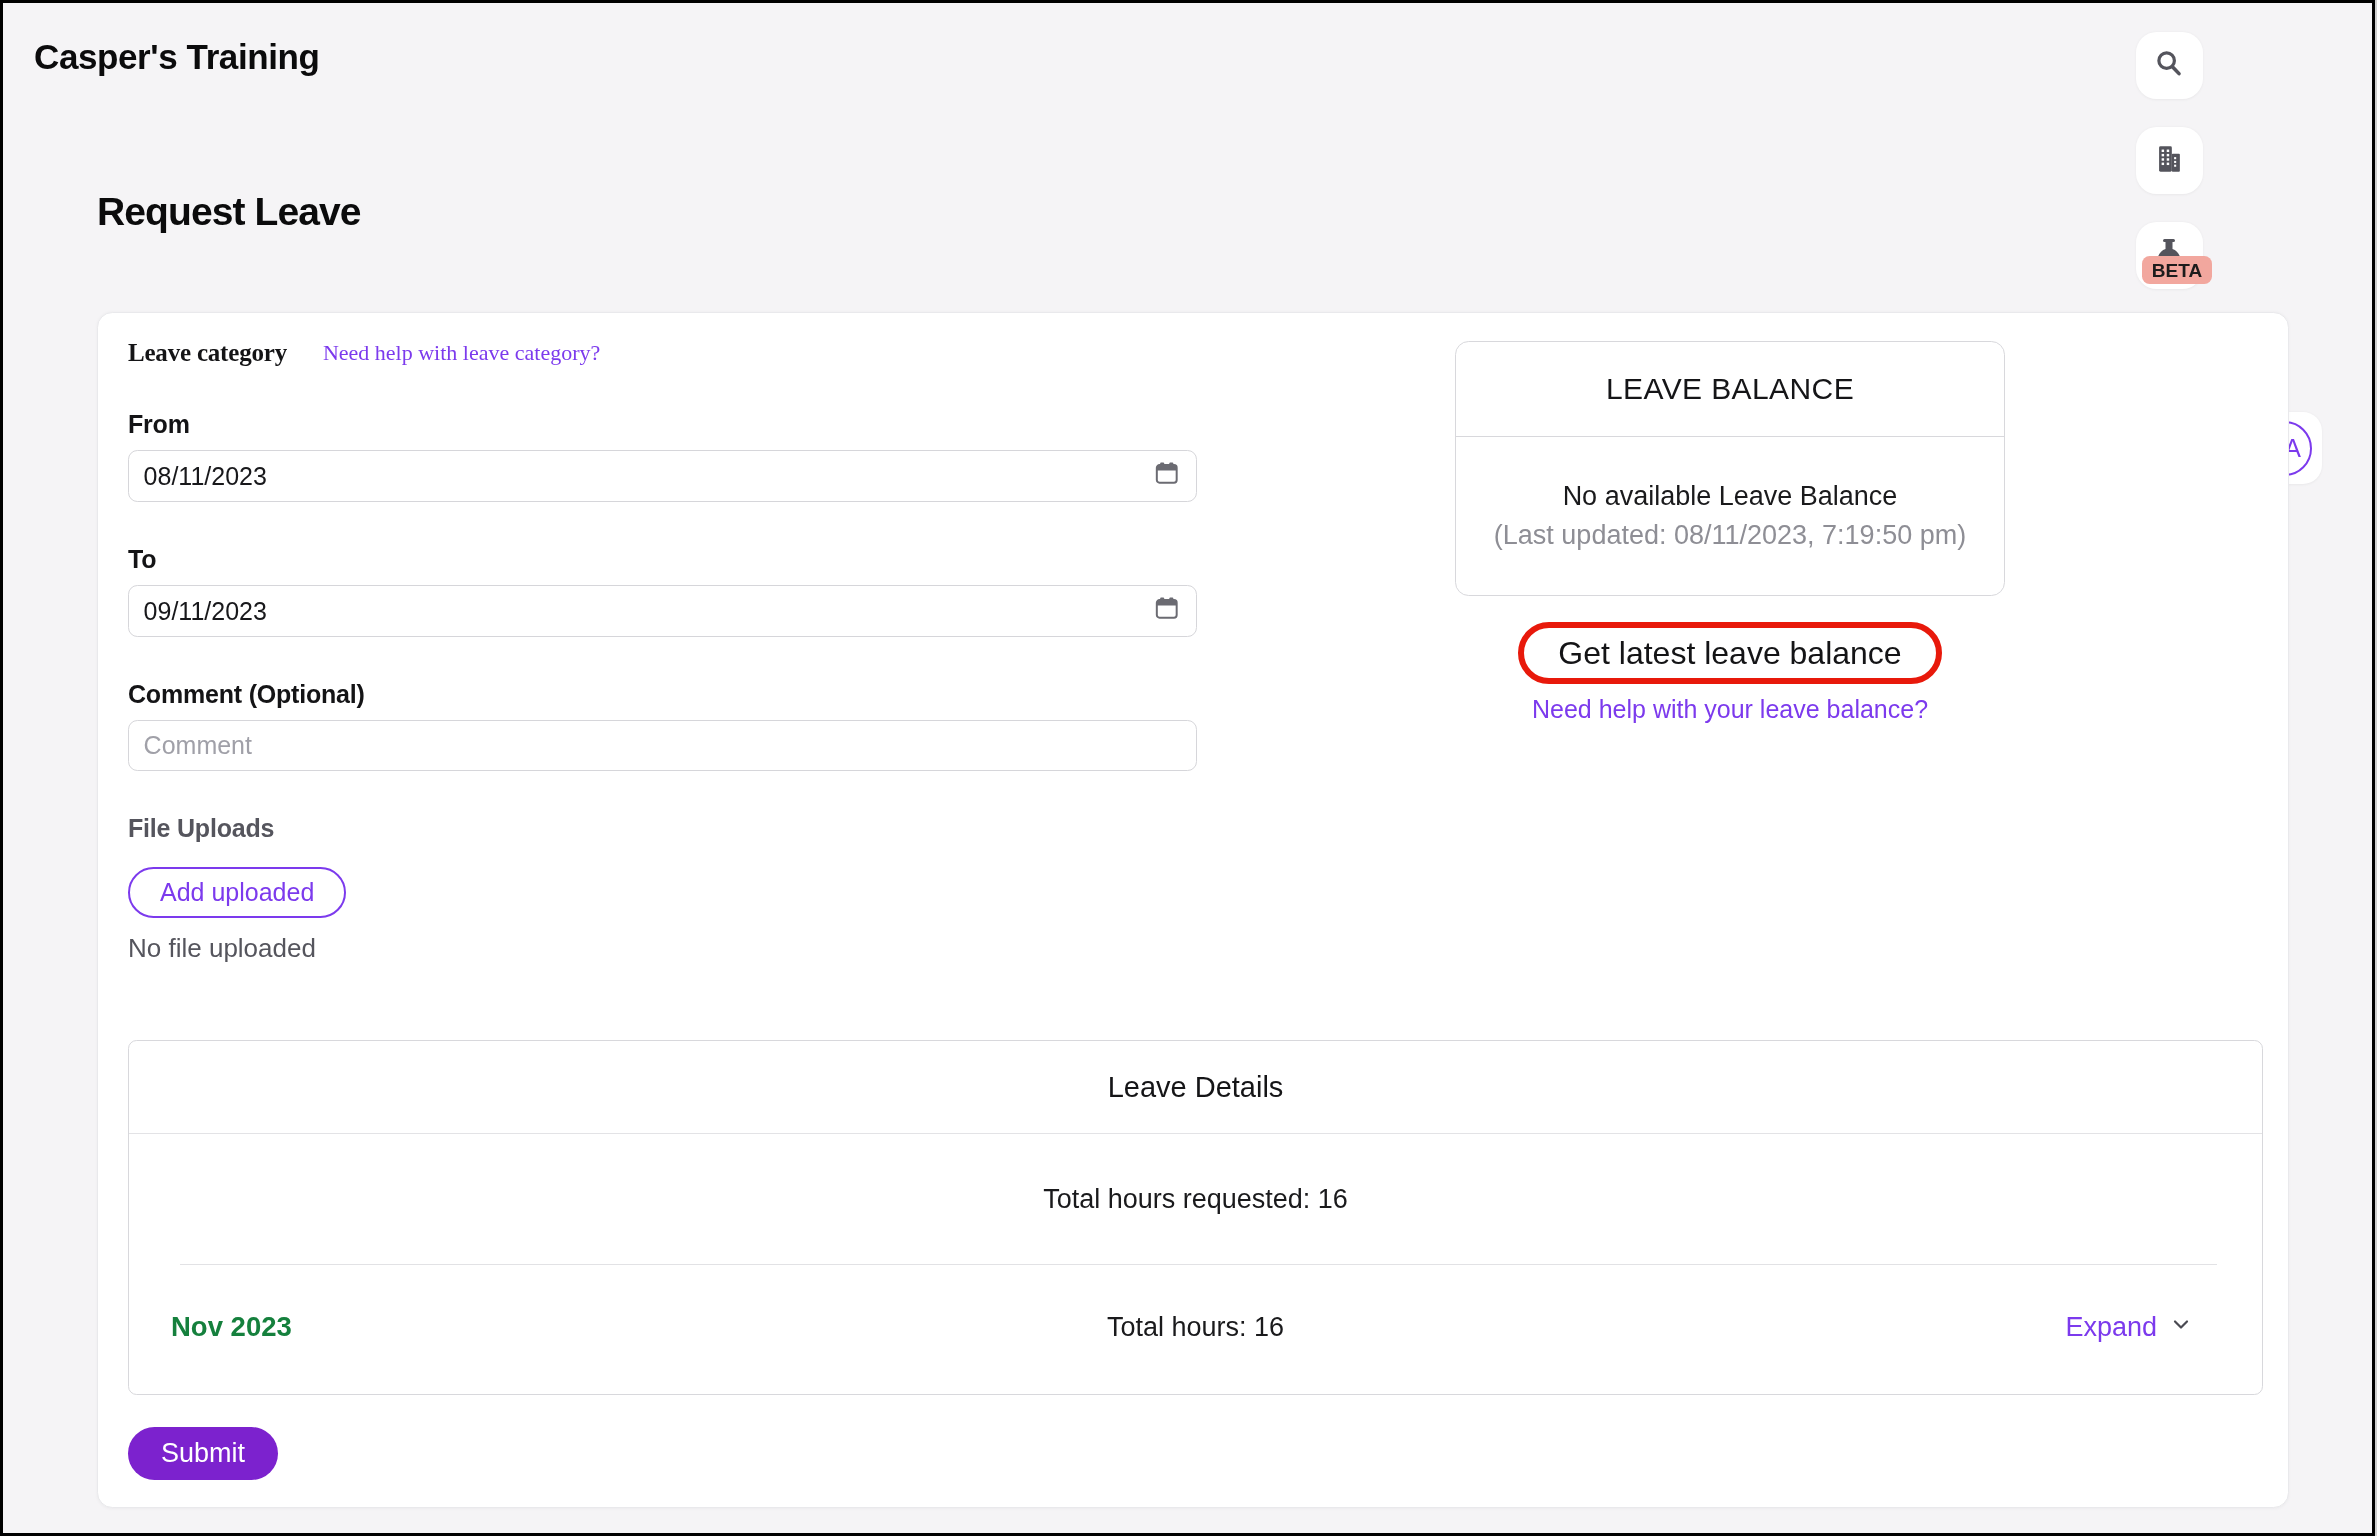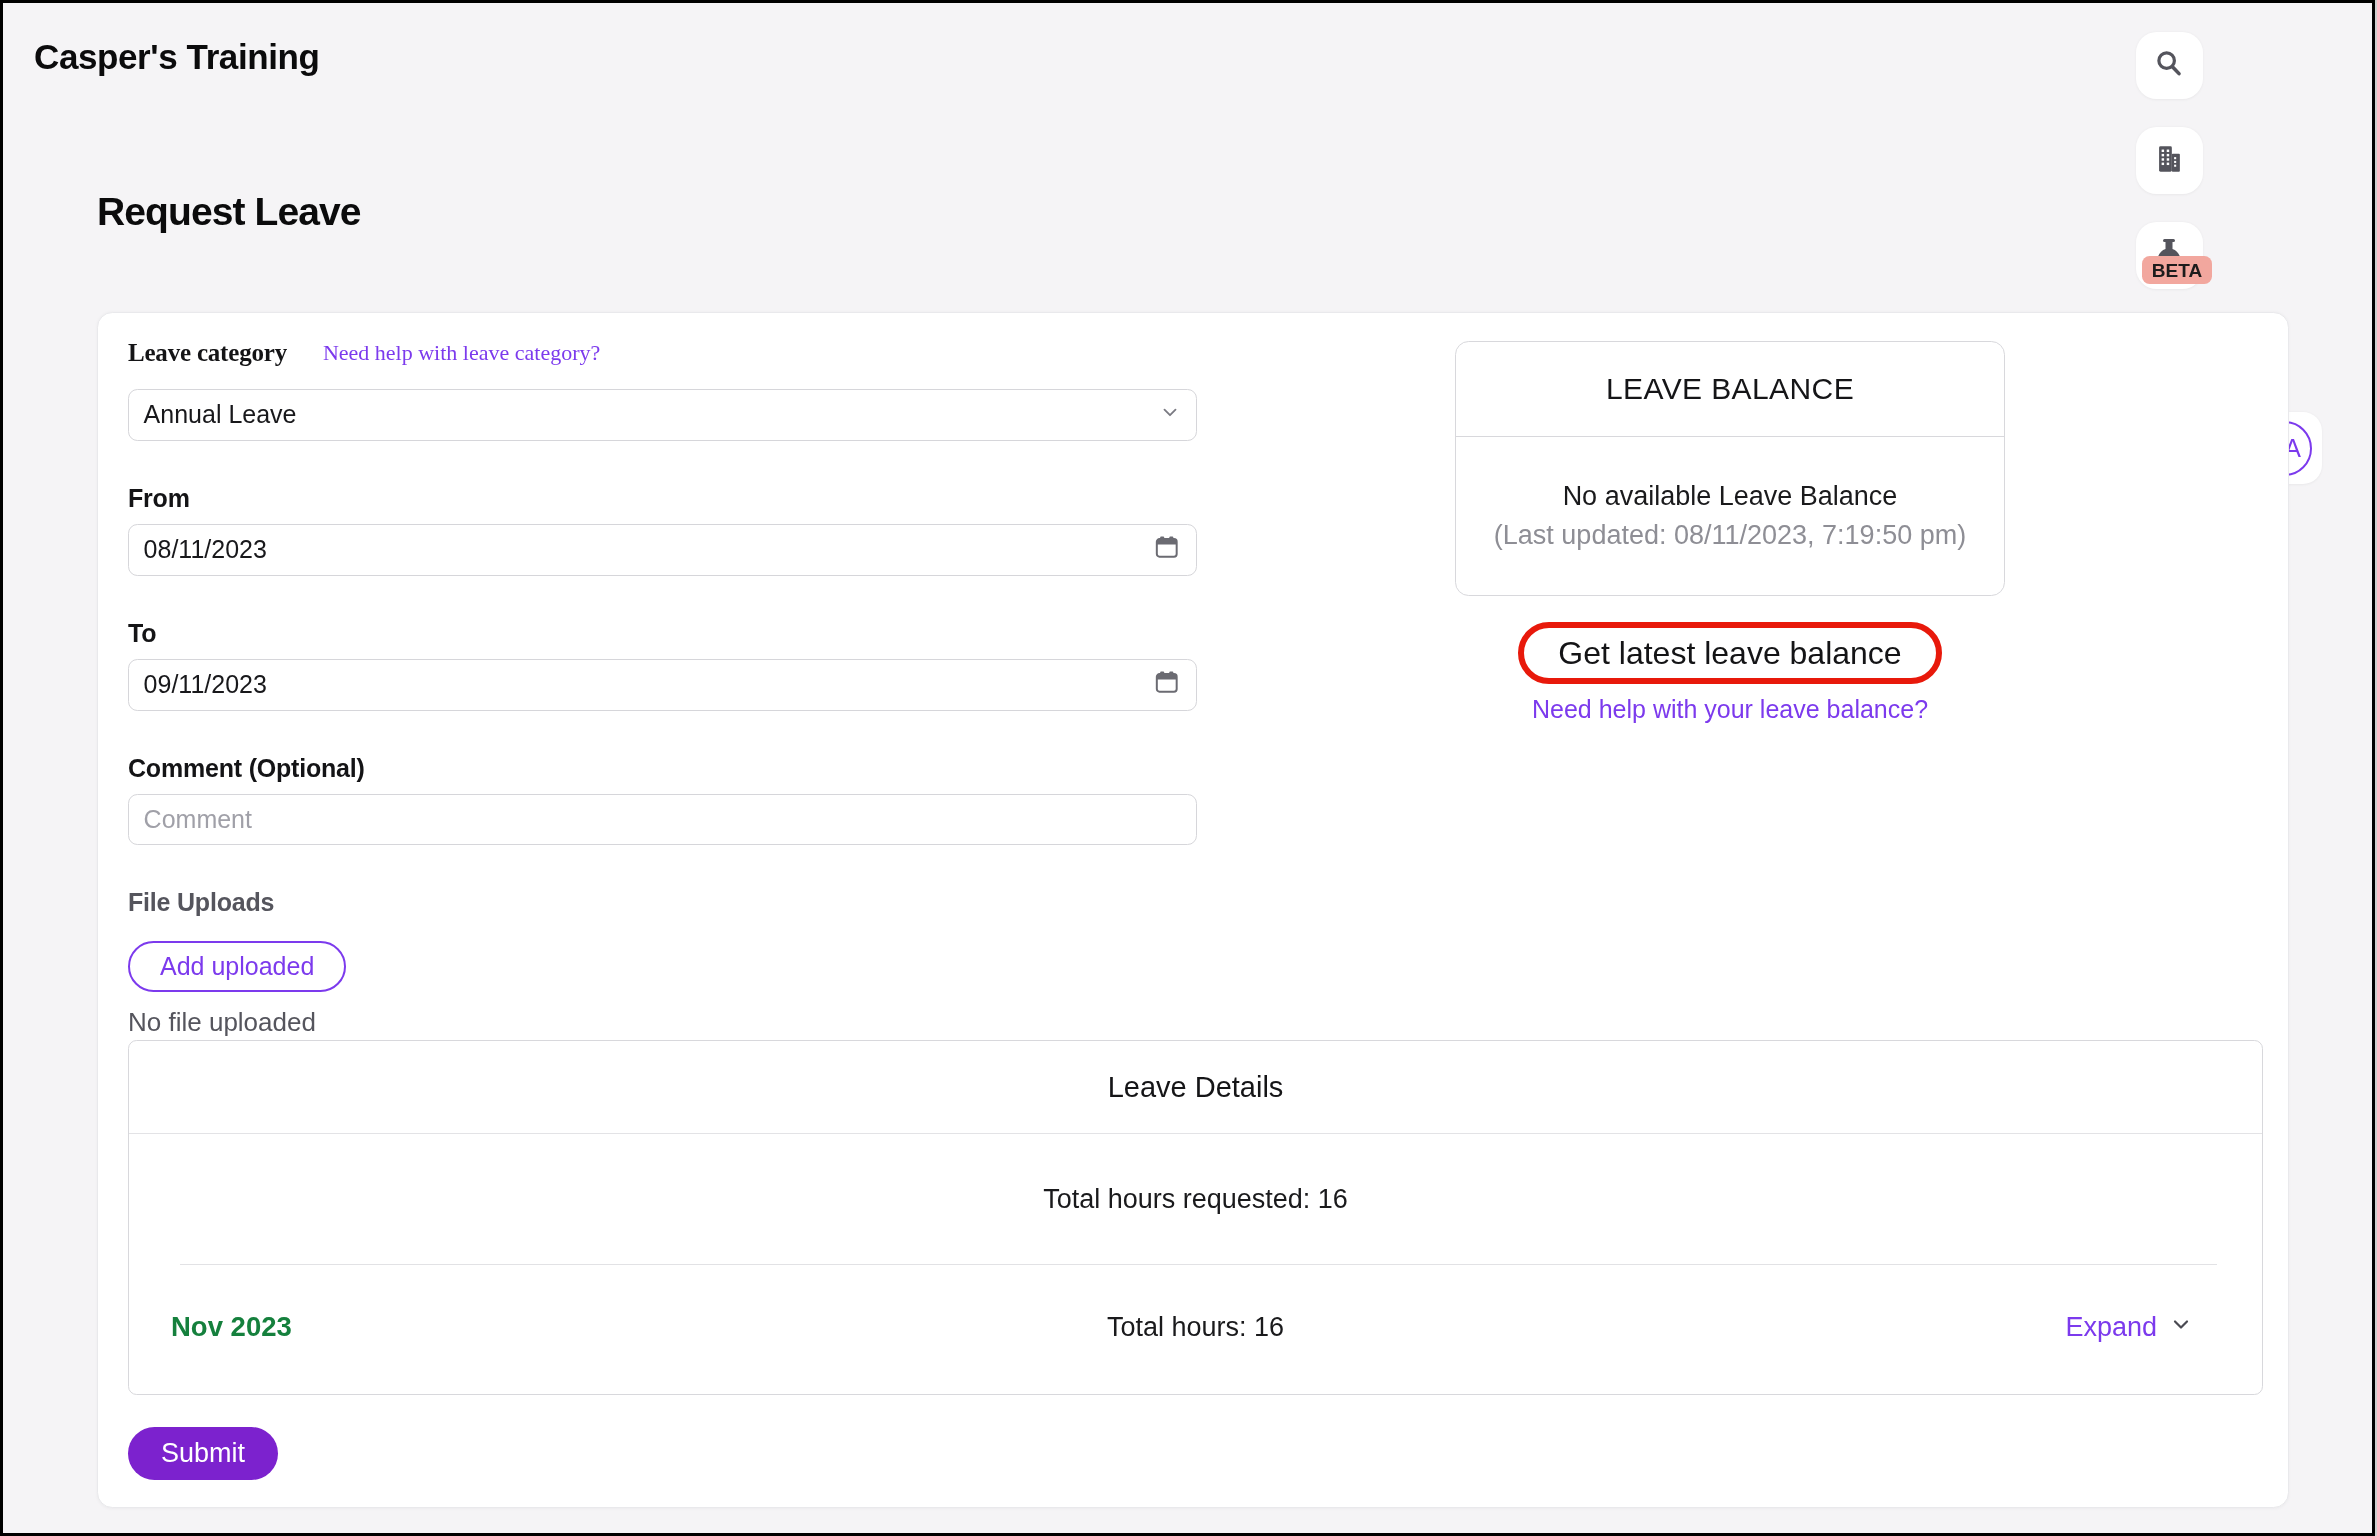--- a/index.html
+++ b/index.html
@@ -243,28 +243,20 @@
 
   <div class="main-card">
 
     <div class="form-col">
 
       <div class="label-row">
         <span class="field-label">Leave category</span>
         <a class="help-link">Need help with leave category?</a>
       </div>
 
-      <div class="input-box">
-        <span class="grow">Annual Leave</span>
-        <span>
-          <svg width="22" height="22" viewBox="0 0 24 24" fill="none">
-            <polyline points="6,9.5 12,15.5 18,9.5" stroke="#7a7a82" stroke-width="2" fill="none" stroke-linecap="round" stroke-linejoin="round"></polyline>
-          </svg>
-        </span>
-      </div>
 
       <div class="field-label mt">From</div>
       <div class="input-box">
         <span class="grow">08/11/2023</span>
         <span>
           <svg width="27.5" height="27.5" viewBox="0 0 36 36">
             <rect x="5" y="8" width="26" height="23" rx="3.5" fill="#ffffff" stroke="#6b6b72" stroke-width="2.6"></rect>
             <path fill="#6b6b72" d="M5 11.5A3.5 3.5 0 0 1 8.5 8h19a3.5 3.5 0 0 1 3.5 3.5V15H5z"></path>
             <rect x="9.5" y="4.5" width="5" height="5" rx="1" fill="#6b6b72"></rect>
             <rect x="21.5" y="4.5" width="5" height="5" rx="1" fill="#6b6b72"></rect>

